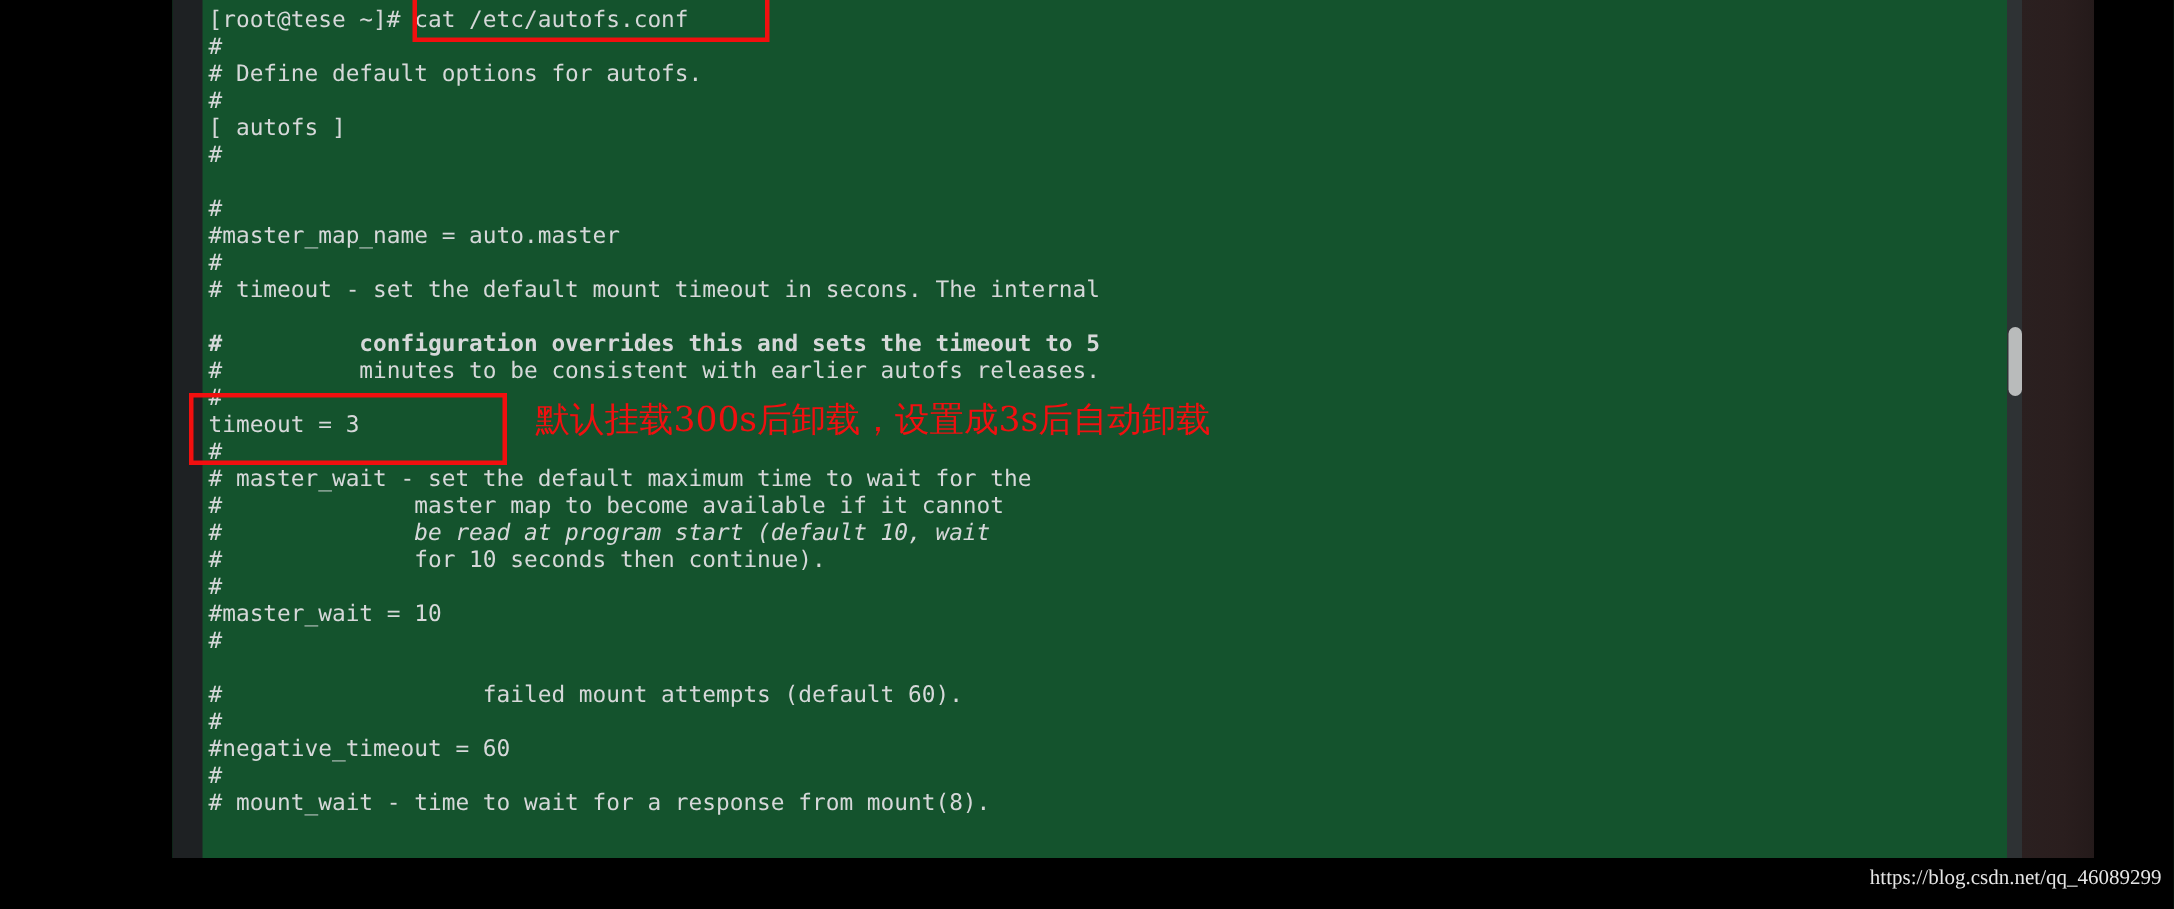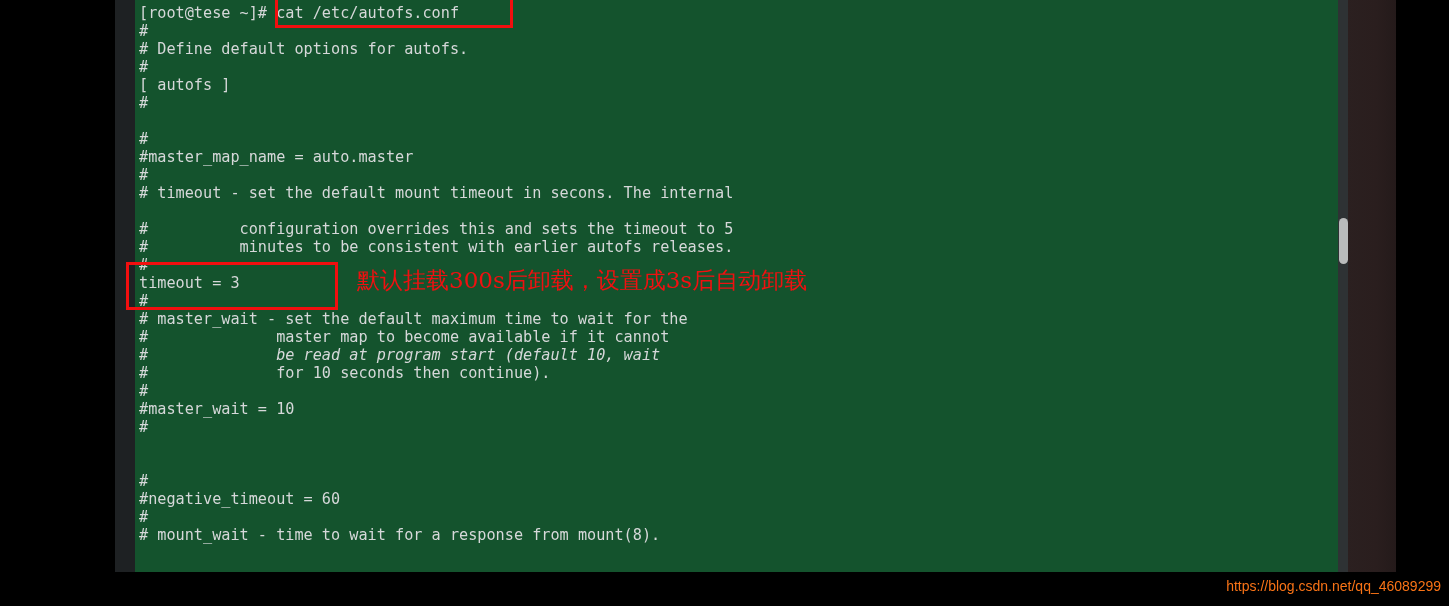--- a/index.html
+++ b/index.html
@@ -117,23 +117,23 @@
     line-height: 22px;
     color: #f01010;
     white-space: pre;
   }
 
   
   #watermark {
     position: absolute;
     right: 8px;
     top: 578px;
-    font-family: Liberation Sans, sans-serif;
+    font-family: Liberation Serif, serif;
     font-size: 14px;
-    color: #f97316;
+    color: #e5e5e5;
     white-space: pre;
   }
 </style>
 </head>
 <body>
 
 <div id="screen">
 
   <div id="desktop-band"></div>
 
@@ -145,32 +145,33 @@
       <div class="line" style="top:4px;">[root@tese ~]# cat /etc/autofs.conf</div>
       <div class="line" style="top:22px;">#</div>
       <div class="line" style="top:40px;"># Define default options for autofs.</div>
       <div class="line" style="top:58px;">#</div>
       <div class="line" style="top:76px;">[ autofs ]</div>
       <div class="line" style="top:94px;">#</div>
       <div class="line" style="top:130px;">#</div>
       <div class="line" style="top:148px;">#master_map_name = auto.master</div>
       <div class="line" style="top:166px;">#</div>
       <div class="line" style="top:184px;"># timeout - set the default mount timeout in secons. The internal</div>
-      <div class="line" style="top:220px;">#          configuration overrides this and sets the timeout to 5</div>
+      <div class="line" style="top:220px;font-weight:bold;">#          configuration overrides this and sets the timeout to 5</div>
       <div class="line" style="top:238px;">#          minutes to be consistent with earlier autofs releases.</div>
       <div class="line" style="top:256px;">#</div>
       <div class="line" style="top:274px;">timeout = 3</div>
       <div class="line" style="top:292px;">#</div>
       <div class="line" style="top:310px;"># master_wait - set the default maximum time to wait for the</div>
       <div class="line" style="top:328px;">#              master map to become available if it cannot</div>
       <div class="line" style="top:346px;font-style:italic;">#              be read at program start (default 10, wait</div>
       <div class="line" style="top:364px;">#              for 10 seconds then continue).</div>
       <div class="line" style="top:382px;">#</div>
       <div class="line" style="top:400px;">#master_wait = 10</div>
       <div class="line" style="top:418px;">#</div>
+      <div class="line" style="top:454px;">#                   failed mount attempts (default 60).</div>
       <div class="line" style="top:472px;">#</div>
       <div class="line" style="top:490px;">#negative_timeout = 60</div>
       <div class="line" style="top:508px;">#</div>
       <div class="line" style="top:526px;"># mount_wait - time to wait for a response from mount(8).</div>
     </div>
 
     <div id="scrollbar-track"></div>
     <div id="scrollbar-thumb"></div>
   </div>
 

